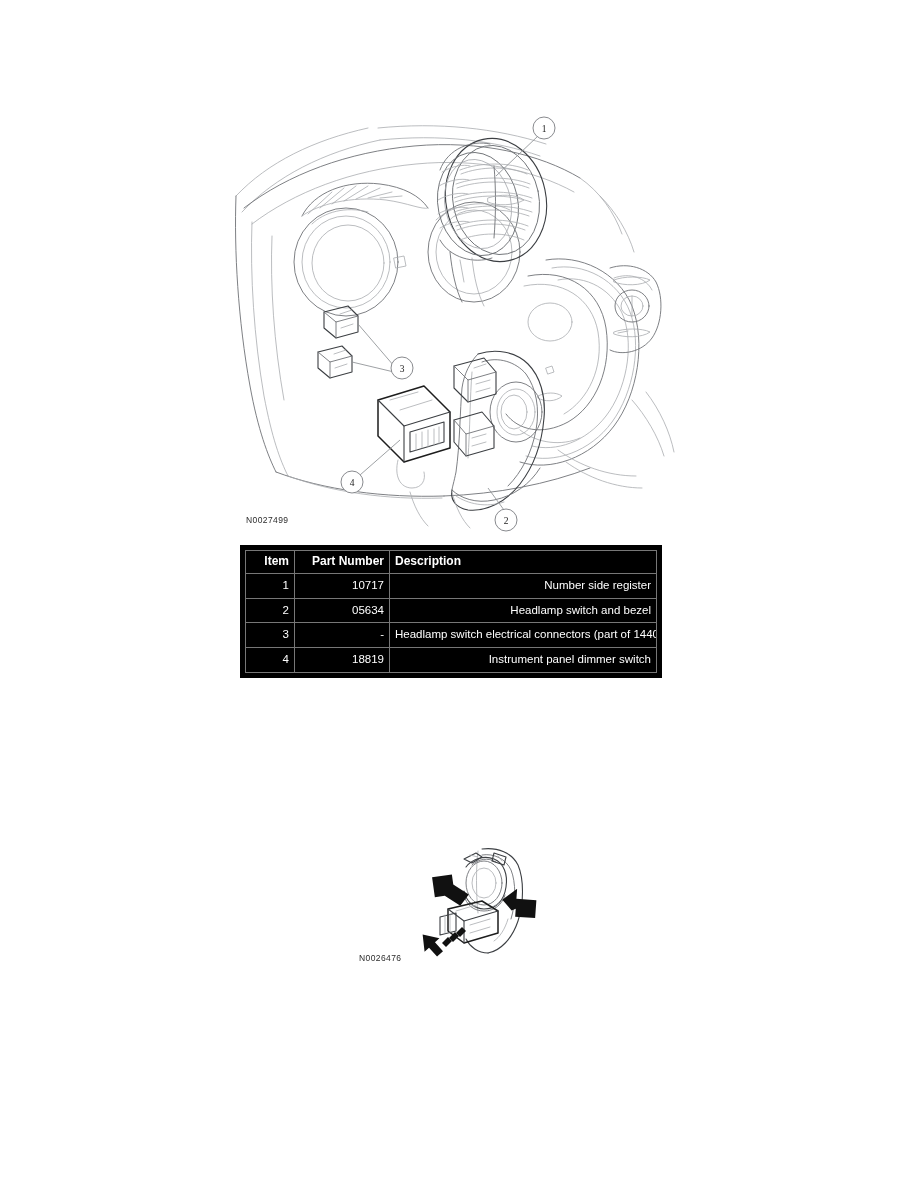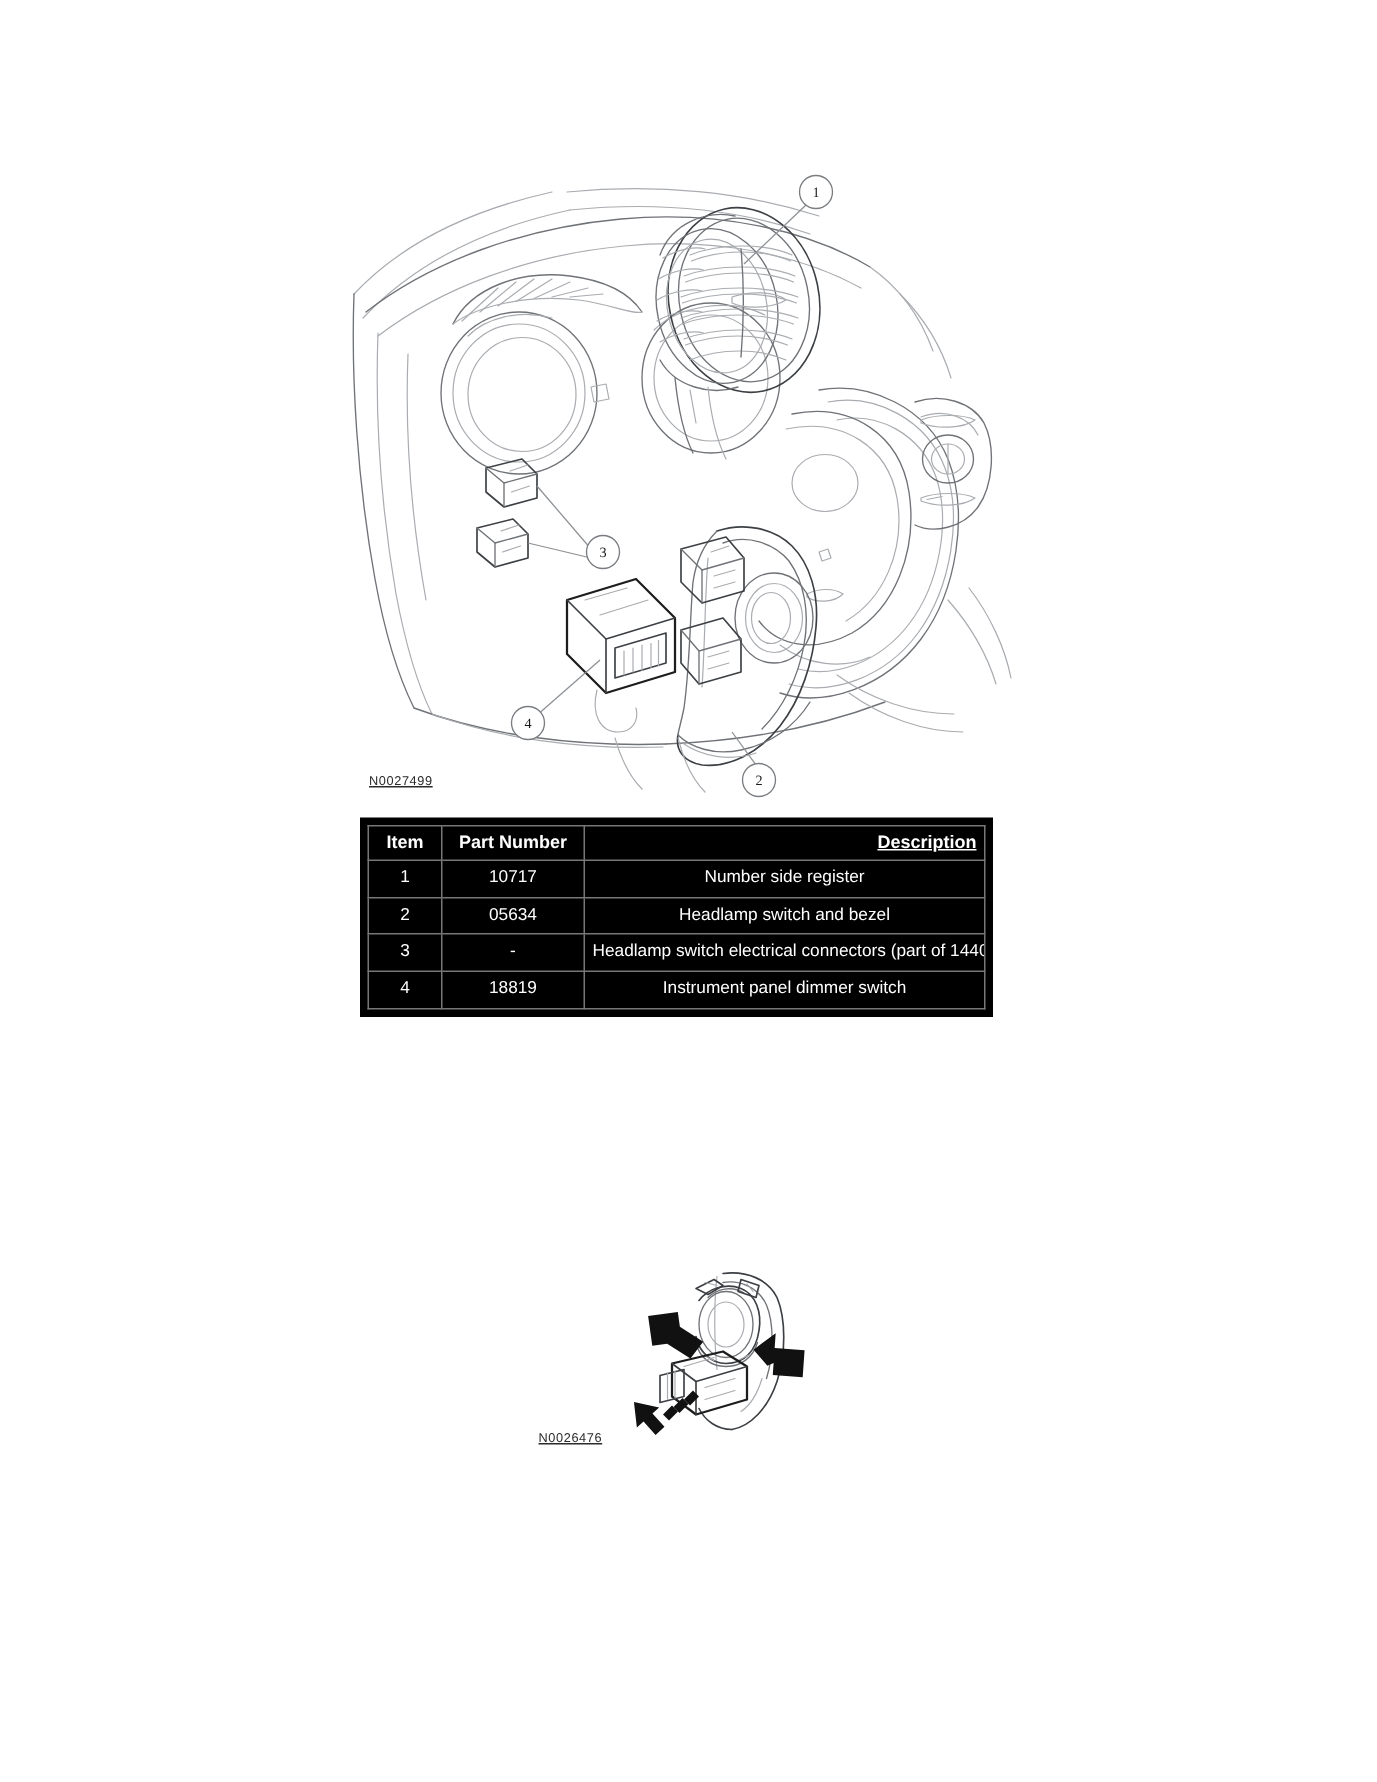--- a/index.html
+++ b/index.html
@@ -36,21 +36,20 @@
     height: 100%;
   }
 
   .fig-id {
     position: absolute;
     font-family: "Liberation Sans", sans-serif;
     font-size: 8.5px;
     color: #2b2b2b;
     letter-spacing: 0.4px;
     white-space: nowrap;
-    text-decoration: underline;
   }
   #figure-main-id {
     left: 246px;
     top: 515px;
   }
   #figure-detail-id {
     left: 359px;
     top: 953px;
   }
 
@@ -71,35 +70,34 @@
     table-layout: fixed;
     border: 1px solid #ffffff;
   }
   table.parts-table th,
   table.parts-table td {
     color: #ffffff;
     border: 1px solid #777777;
     font-size: 11.5px;
     line-height: 1.1;
     padding: 5px 5px 6px 5px;
-    text-align: center;
+    text-align: right;
     vertical-align: middle;
     background: #000000;
     white-space: nowrap;
     overflow: hidden;
   }
   table.parts-table th {
     font-weight: bold;
     font-size: 12px;
     padding-top: 4px;
     padding-bottom: 5px;
   }
   table.parts-table th.col-desc {
-    text-align: right;
-    text-decoration: underline;
+    text-align: left;
   }
   .col-item   { width: 38px; }
   .col-part   { width: 84px; }
   .col-desc   { width: auto; }
 
   
   #figure-detail {
     position: absolute;
     left: 420px;
     top: 845px;

